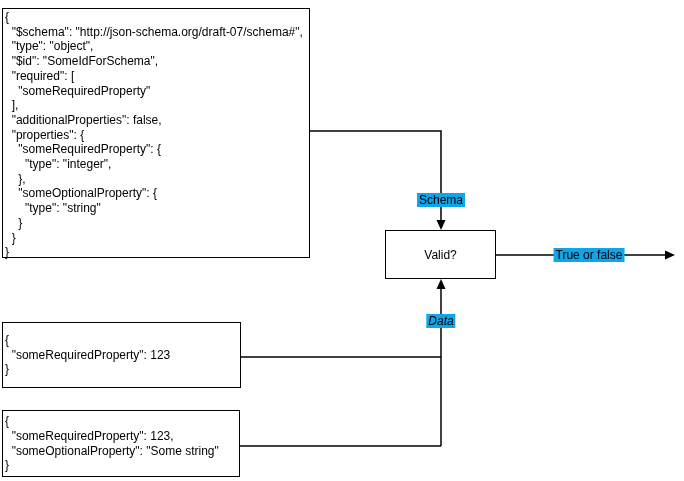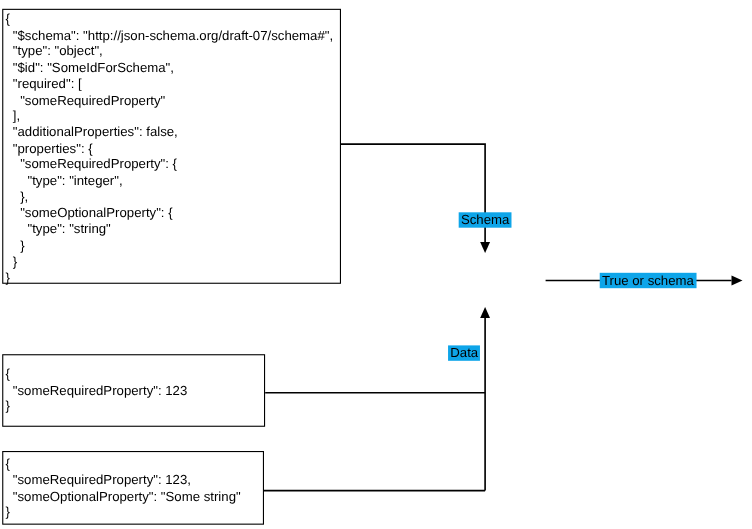--- a/index.html
+++ b/index.html
@@ -71,21 +71,21 @@
   .edge-label {
     position: absolute;
     transform: translate(-50%, -50%);
     background: #0ea5e9;
     font-size: 12px;
     line-height: 14px;
     padding: 0 2px;
     white-space: nowrap;
   }
   .label-schema { left: 441px; top: 200px; }
-  .label-data   { left: 422px; top: 321px; }
+  .label-data   { left: 441px; top: 321px; font-style: italic; }
   .label-output { left: 589px; top: 255px; }
 </style>
 </head>
 <body>
 
 <div class="canvas">
 
   <svg class="edges-svg" width="684" height="481" viewBox="0 0 684 481">
     <g stroke="#000000" stroke-width="1.5" fill="none">
       <path d="M310,131 H441 V220"></path>
@@ -127,18 +127,21 @@
 }</div>
   </div>
 
   <div class="node databox-2">
     <div class="code">{
   "someRequiredProperty": 123,
   "someOptionalProperty": "Some string"
 }</div>
   </div>
 
+  <div class="node valid-node">
+    <span>Valid?</span>
+  </div>
 
   <div class="edge-label label-schema">Schema</div>
   <div class="edge-label label-data">Data</div>
-  <div class="edge-label label-output">True or schema</div>
+  <div class="edge-label label-output">True or false</div>
 
 </div>
 
 </body></html>

